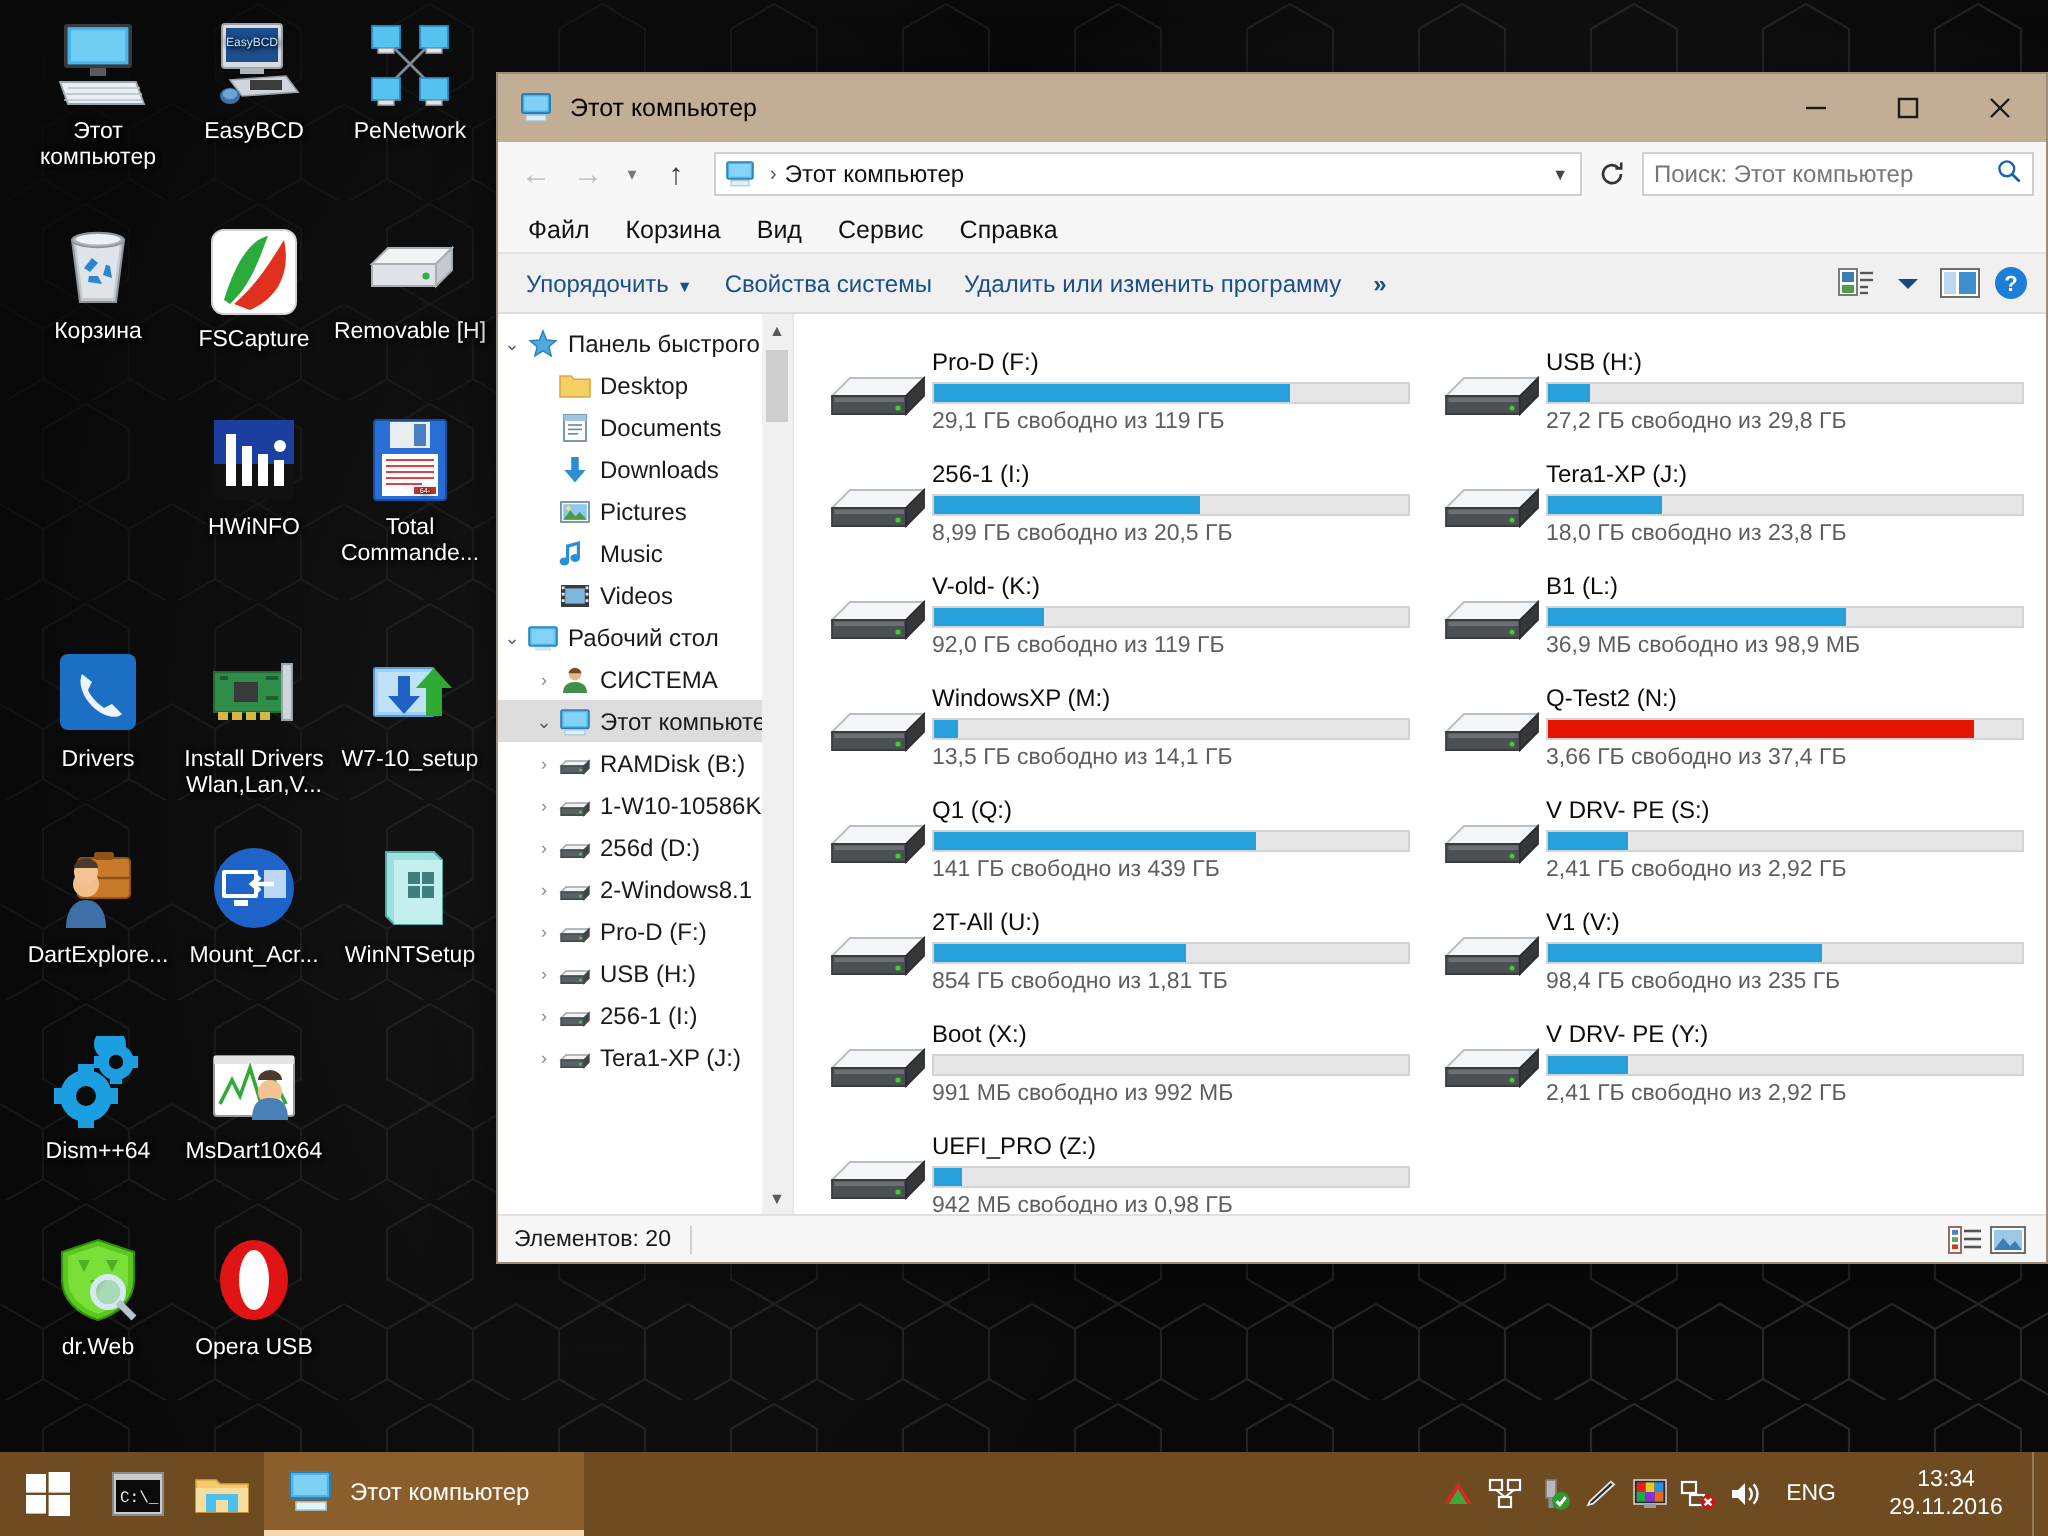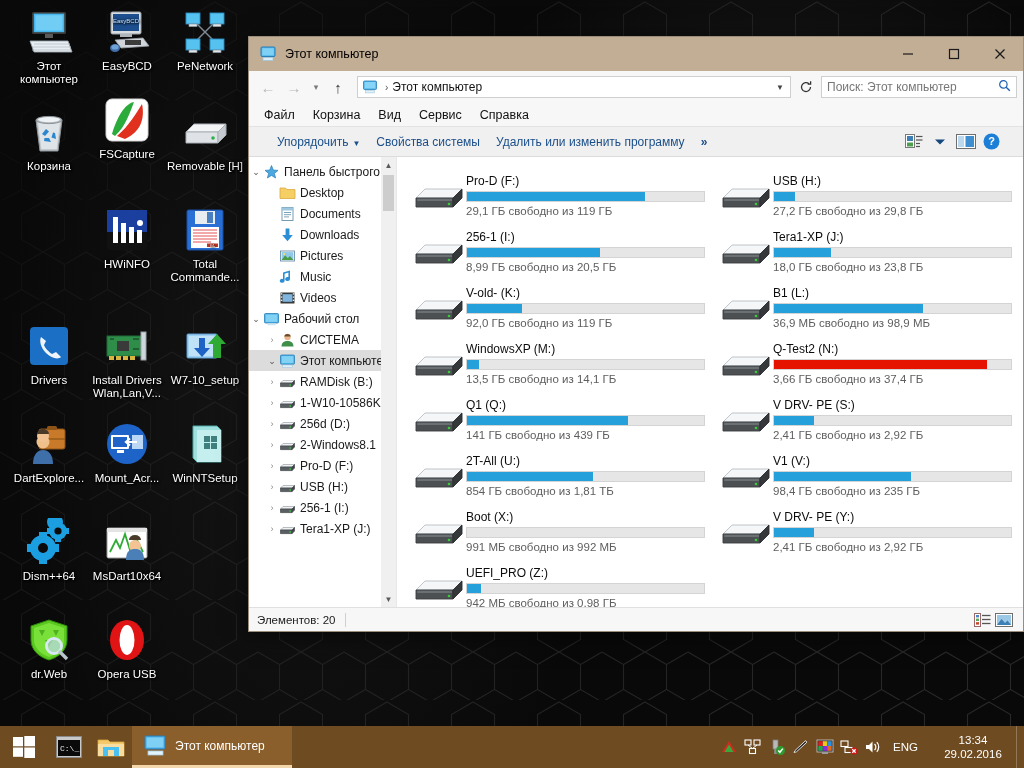--- a/index.html
+++ b/index.html
@@ -86,21 +86,21 @@
   .searchbox .mag { color: #1a5fb4; font-size: 12px; }
 
   .menubar {
     height: 24px; background: #f7f7f7; display: flex; align-items: center;
     flex: 0 0 24px; padding-left: 6px; border-bottom: 1px solid #e3e3e3;
   }
   .menubar .mi { font-size: 12.5px; color: #111; padding: 2px 9px; cursor: default; }
 
   .cmdbar {
     height: 30px; background: #f0f0f0; display: flex; align-items: center;
-    flex: 0 0 30px; padding: 0 20px; border-bottom: 1px solid #dcdcdc; text-align: right;
+    flex: 0 0 30px; padding: 0 6px; border-bottom: 1px solid #dcdcdc; text-align: right;
   }
   .cmdbar .ci { font-size: 12px; color: #1b4f8a; padding: 3px 8px; cursor: default; white-space: nowrap; }
   .cmdbar .caret { font-size: 8px; margin-left: 4px; color: #1b4f8a; }
   .cmdbar .gap { flex: 1; }
   .cmdbar .viewbtn { width: 26px; height: 22px; display:flex;align-items:center;justify-content:center;cursor:default; }
   .cmdbar .helpbtn { width: 24px; height: 22px; display:flex;align-items:center;justify-content:center;cursor:default; }
 
   .body-area { flex: 1; display: flex; overflow: hidden; background: #fff; }
 
   
@@ -278,21 +278,21 @@
         <path d="M19 22 L23 22 L21.5 26 L25 26 L20 34 L21 28 L17.5 28 Z" opacity="0"></path>
       </g>
       <g transform="translate(24,28)" fill="#2a86cf">
         <path d="M-7 -2 L-3 -7 L0 -4.5 L-4 0 Z"></path>
         <path d="M6 -3 L7 3 L2.5 1.5 L4 -3.6 Z"></path>
         <path d="M-5 5 L2 6 L0 2 L-4.5 2 Z"></path>
       </g>
         </svg></div>
       <span class="lbl">Корзина</span>
     </div>
-    <div class="desk-icon" style="left: 88px; top: 96px;">
+    <div class="desk-icon" style="left: 88px; top: 112px;">
       <div class="glyph"><svg width="48" height="48" viewBox="0 0 48 48">
       <rect x="3" y="3" width="42" height="42" rx="6" fill="#ffffff" stroke="#d4d4d4"></rect>
       <path d="M9 38 C17 12 26 7 31 6 C27 16 23 30 12 40 Z" fill="#2bab3b"></path>
       <path d="M14 40 C26 30 34 16 39 8 C42 22 38 36 22 43 Z" fill="#e0301e"></path>
         </svg></div>
       <span class="lbl">FSCapture</span>
     </div>
     <div class="desk-icon" style="left: 166px; top: 108px;">
       <div class="glyph"><svg width="48" height="48" viewBox="0 0 48 48">
       <path d="M5 24 L13 16 L45 16 L37 24 Z" fill="#f2f4f6" stroke="#a9b0b5"></path>
@@ -1132,16 +1132,16 @@
       <svg width="18" height="16" viewBox="0 0 18 16">
         <path d="M2 6 L5 6 L8.5 2.5 L8.5 13.5 L5 10 L2 10 Z" fill="#fff"></path>
         <path d="M10.5 5 a4 4 0 0 1 0 6" fill="none" stroke="#fff" stroke-width="1.2"></path>
         <path d="M12.8 3.2 a7 7 0 0 1 0 9.6" fill="none" stroke="#fff" stroke-width="1.2"></path>
       </svg>
     </div>
     <div class="lang">ENG</div>
   </div>
   <div id="clock">
     <span>13:34</span>
-    <span>29.02.2016</span>
+    <span>29.11.2016</span>
   </div>
   <div id="showdesk"></div>
 </div>
 
 </body></html>

